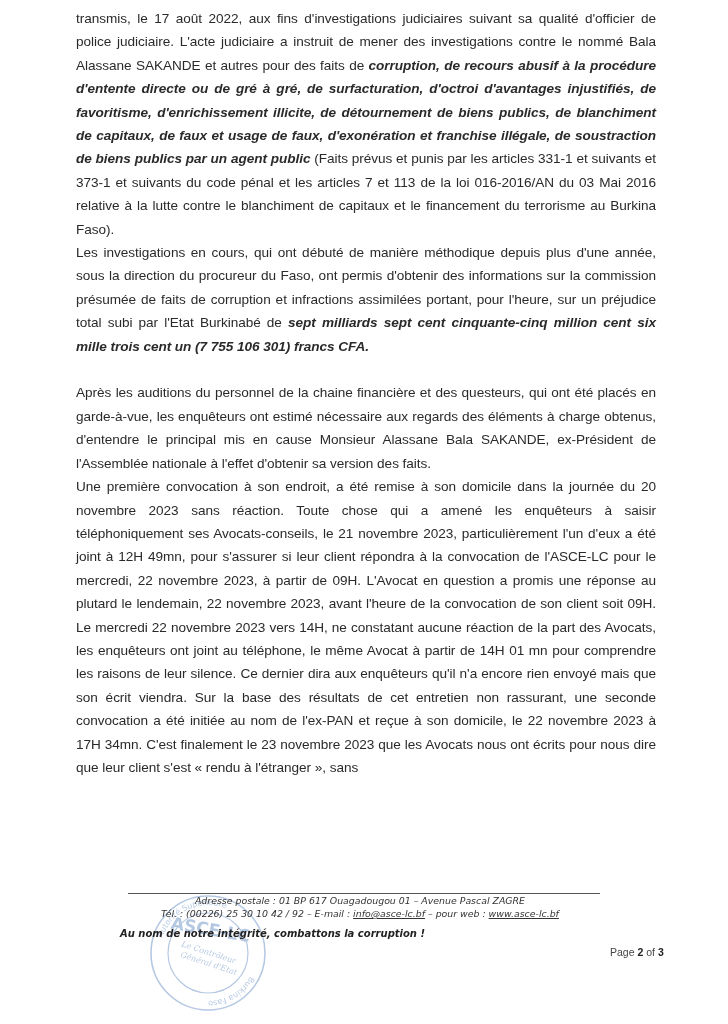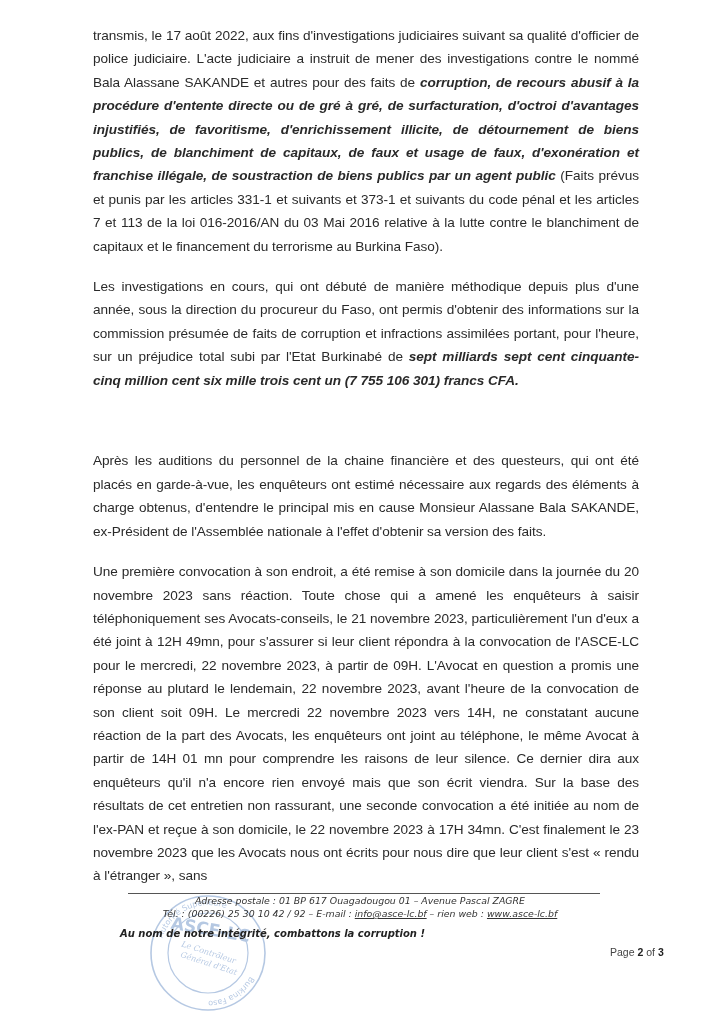--- a/index.html
+++ b/index.html
@@ -14,21 +14,21 @@
   .page {
     position: absolute;
     left: 76px;
     top: 7px;
     width: 580px;
     font-size: 13.6px;
     line-height: 23.4px;
     text-align: justify;
     letter-spacing: -0.05px;
   }
-  .page p { margin: 17px; }
+  .page p { margin: 0; }
   .page b { font-weight: bold; font-style: italic; }
   .gap { height: 23.4px; }
   .footer-rule {
     position: absolute;
     left: 128px; top: 893px;
     width: 472px; height: 1px;
     background: #555;
   }
   .footer {
     position: absolute;
@@ -95,16 +95,16 @@
     <textPath href="#ringPath" startOffset="58%">Burkina Faso</textPath>
   </text>
   <text x="62" y="42" text-anchor="middle" font-family="DejaVu Sans, sans-serif" font-weight="bold" font-size="17" fill="#7a9ccc" transform="rotate(10 60 40)">ASCE-LC</text>
   <text x="60" y="62" text-anchor="middle" font-family="DejaVu Serif, serif" font-style="italic" font-size="8" fill="#7a9ccc" transform="rotate(18 60 62)">Le Contrôleur</text>
   <text x="60" y="73" text-anchor="middle" font-family="DejaVu Serif, serif" font-style="italic" font-size="8" fill="#7a9ccc" transform="rotate(18 60 73)">Général d'Etat</text>
 </svg>
 
 <div class="footer-rule"></div>
 <div class="footer">
   <div>Adresse postale : 01 BP 617 Ouagadougou 01 – Avenue Pascal ZAGRE</div>
-  <div><span>Tél. : (00226) 25 30 10 42 / 92 – E-mail : </span><span class="u">info@asce-lc.bf</span><span> – rien web : </span><span class="u">www.asce-lc.bf</span></div>
+  <div><span>Tél. : (00226) 25 30 10 42 / 92 – E-mail : </span><span class="u">info@asce-lc.bf</span><span> – pour web : </span><span class="u">www.asce-lc.bf</span></div>
 </div>
 <div class="motto">Au nom de notre intégrité, combattons la corruption !</div>
 <div class="pagenum"><span>Page </span><b>2</b><span> of </span><b>3</b></div>
 
 </body></html>

